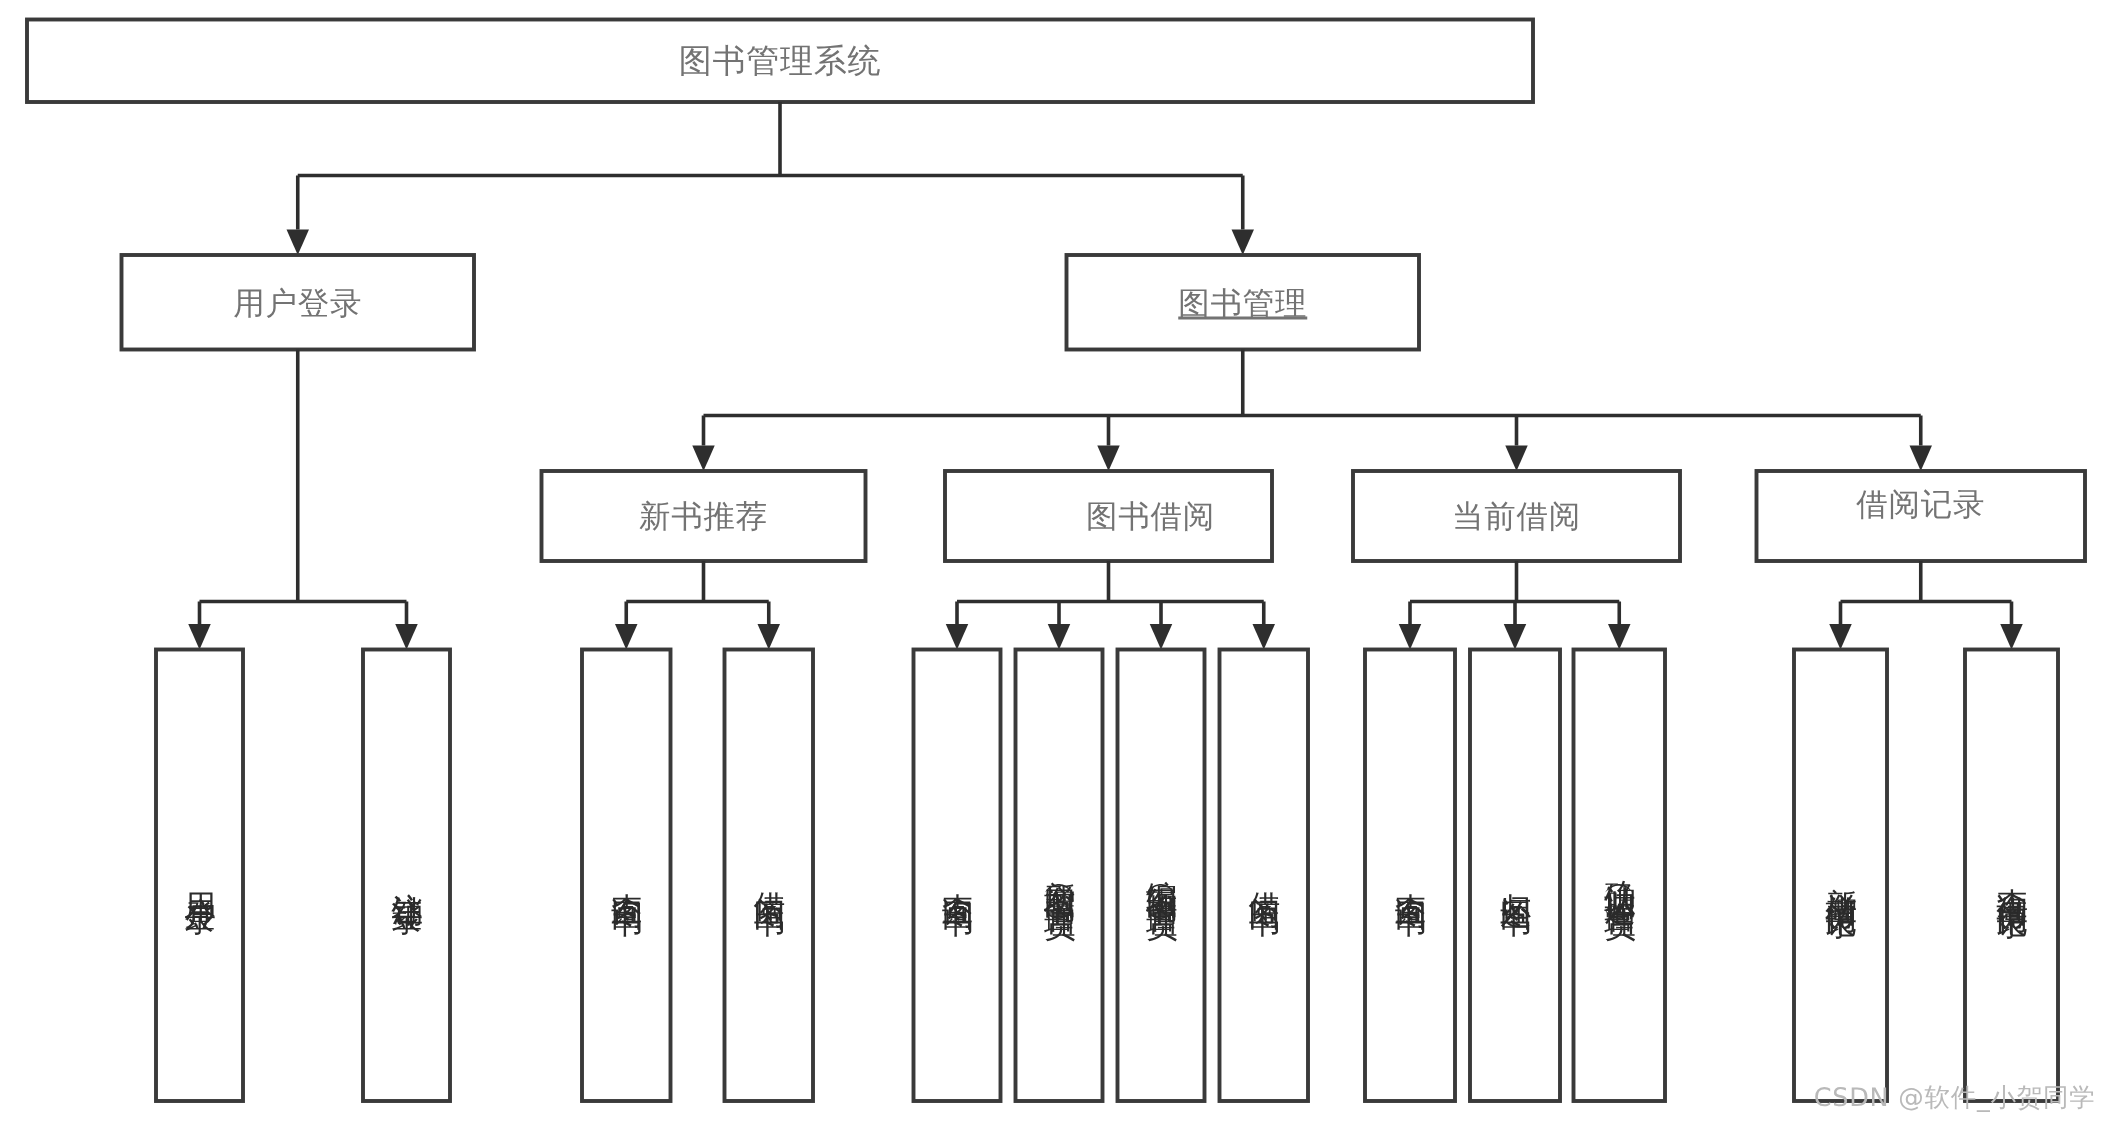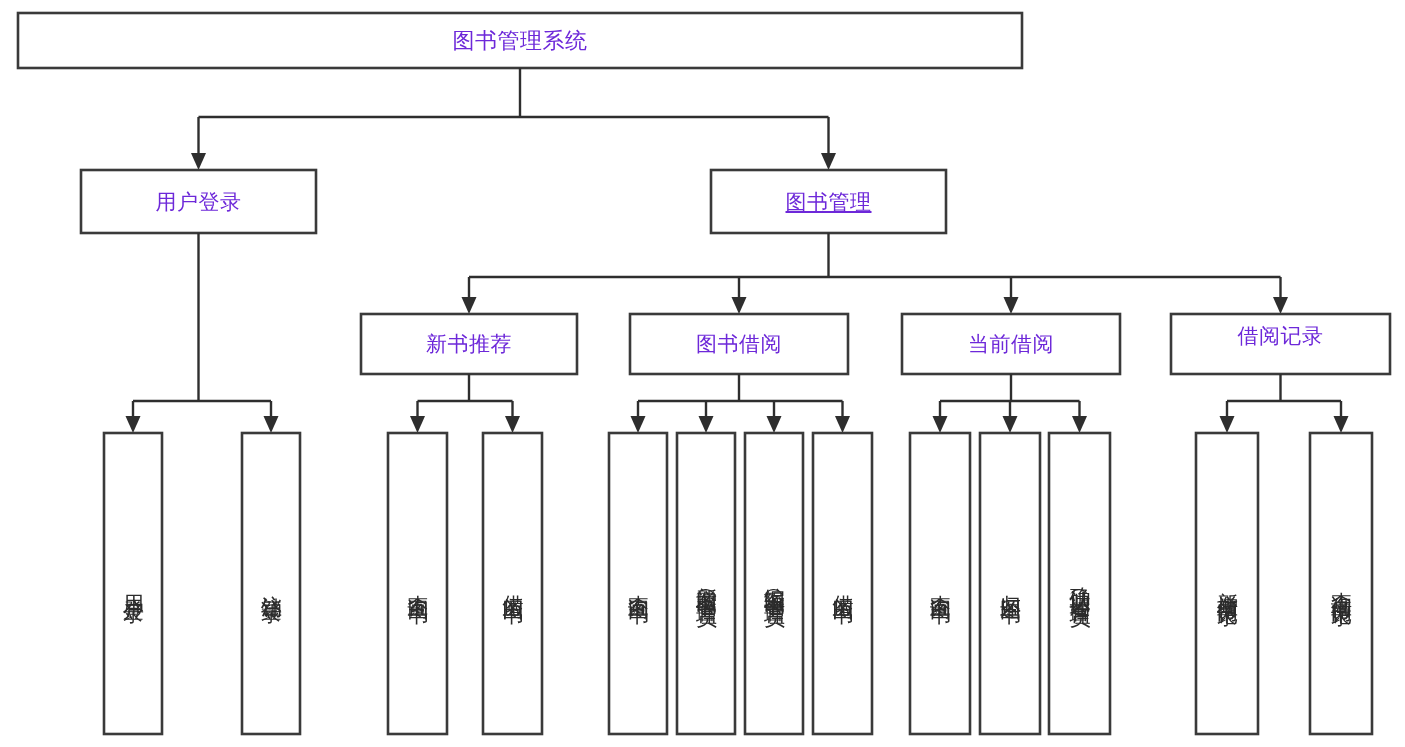--- a/index.html
+++ b/index.html
@@ -40,21 +40,21 @@
   }
   .arrow-head {
     fill: #2e2e2e;
     stroke: none;
   }
   .node-label-h {
     position: absolute;
     display: flex;
     align-items: center;
     justify-content: center;
-    color: #6d28d9;
+    color: #737373;
     font-size: 21px;
     letter-spacing: 0.5px;
     white-space: nowrap;
     pointer-events: none;
   }
   .node-label-h.root {
     font-size: 22px;
   }
   .node-label-v {
     position: absolute;
@@ -157,30 +157,31 @@
       <rect x="980" y="433" width="60" height="301" class="node-box"></rect>
       <rect x="1049" y="433" width="61" height="301" class="node-box"></rect>
       <rect x="1196" y="433" width="62" height="301" class="node-box"></rect>
       <rect x="1310" y="433" width="62" height="301" class="node-box"></rect>
     </svg>
   <div id="labels-layer">
       <div class="node-label-h root" style="left: 18px; top: 13px; width: 1004px; height: 55px;">图书管理系统</div>
       <div class="node-label-h" style="left: 81px; top: 170px; width: 235px; height: 63px;">用户登录</div>
       <div class="node-label-h" style="left: 711px; top: 170px; width: 235px; height: 63px; text-decoration: underline;">图书管理</div>
       <div class="node-label-h" style="left: 361px; top: 314px; width: 216px; height: 60px;">新书推荐</div>
-      <div class="node-label-h" style="left: 630px; top: 314px; width: 218px; height: 60px;">图书借阅</div>
+      <div class="node-label-h" style="left: 658px; top: 314px; width: 218px; height: 60px;">图书借阅</div>
       <div class="node-label-h" style="left: 902px; top: 314px; width: 218px; height: 60px; font-family: Liberation Serif, serif;">当前借阅</div>
       <div class="node-label-h" style="left: 1171px; top: 314px; width: 219px; height: 44px;">借阅记录</div>
       <div class="node-label-v" style="left: 104px; top: 433px; width: 58px; height: 301px;">用户登录</div>
       <div class="node-label-v" style="left: 242px; top: 433px; width: 58px; height: 301px;">注销登录</div>
       <div class="node-label-v" style="left: 388px; top: 433px; width: 59px; height: 301px;">查询图书</div>
       <div class="node-label-v" style="left: 483px; top: 433px; width: 59px; height: 301px;">借阅图书</div>
       <div class="node-label-v" style="left: 609px; top: 433px; width: 58px; height: 301px;">查询图书</div>
       <div class="node-label-v" style="left: 677px; top: 433px; width: 58px; height: 301px;">新增图书（管理员）</div>
       <div class="node-label-v" style="left: 745px; top: 433px; width: 58px; height: 301px;">编辑图书（管理员）</div>
       <div class="node-label-v" style="left: 813px; top: 433px; width: 59px; height: 301px;">借阅图书</div>
       <div class="node-label-v" style="left: 910px; top: 433px; width: 60px; height: 301px;">查询图书</div>
       <div class="node-label-v" style="left: 980px; top: 433px; width: 60px; height: 301px;">归还图书</div>
       <div class="node-label-v" style="left: 1049px; top: 433px; width: 61px; height: 301px;">确认归还（管理员）</div>
       <div class="node-label-v" style="left: 1196px; top: 433px; width: 62px; height: 301px;">新增借阅记录</div>
       <div class="node-label-v" style="left: 1310px; top: 433px; width: 62px; height: 301px;">查询借阅记录</div>
     </div>
+  <div id="watermark">CSDN @软件_小贺同学</div>
 </div>
 
 </body></html>

